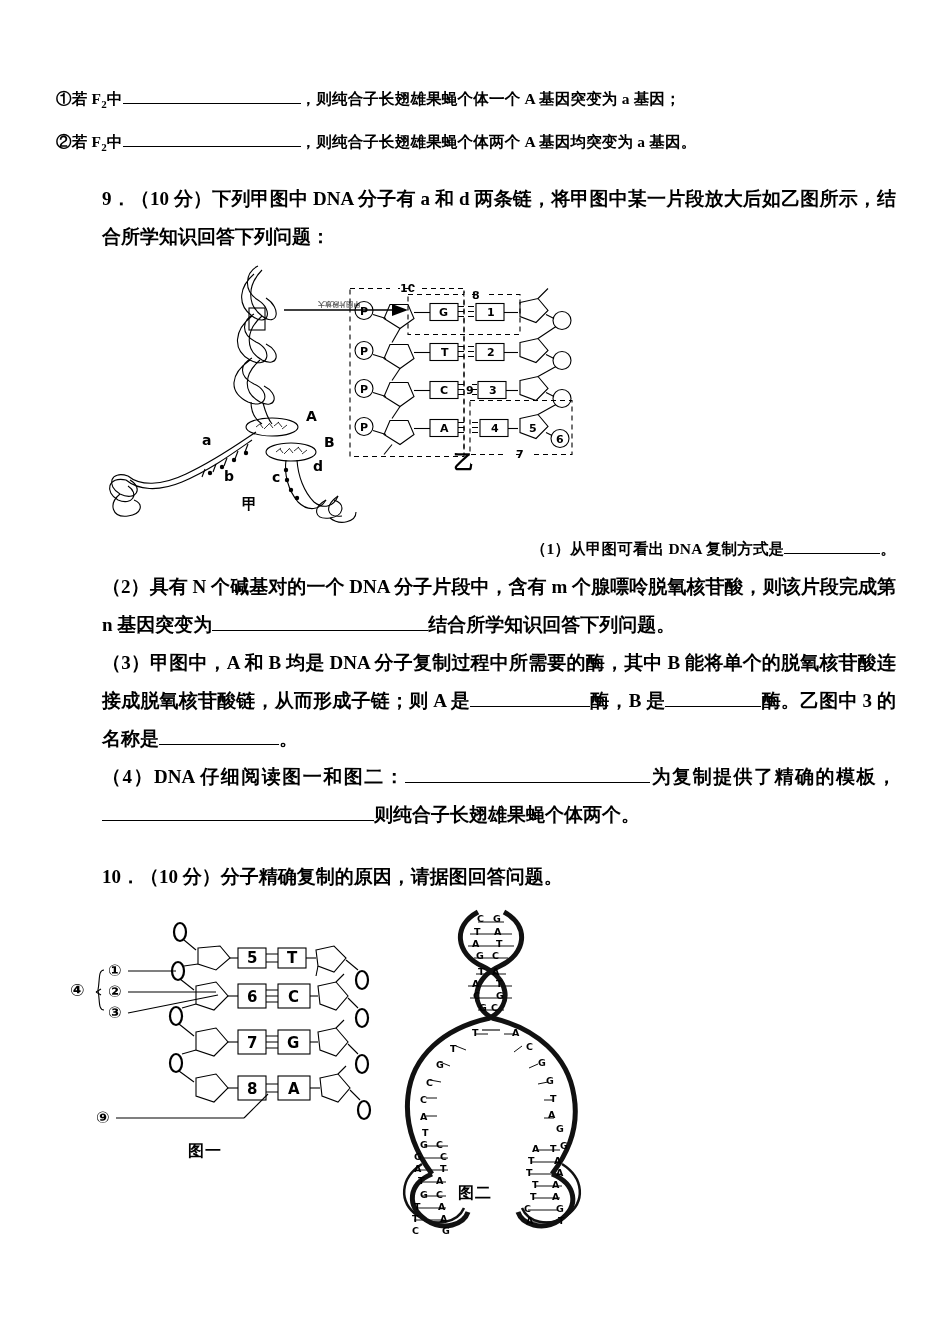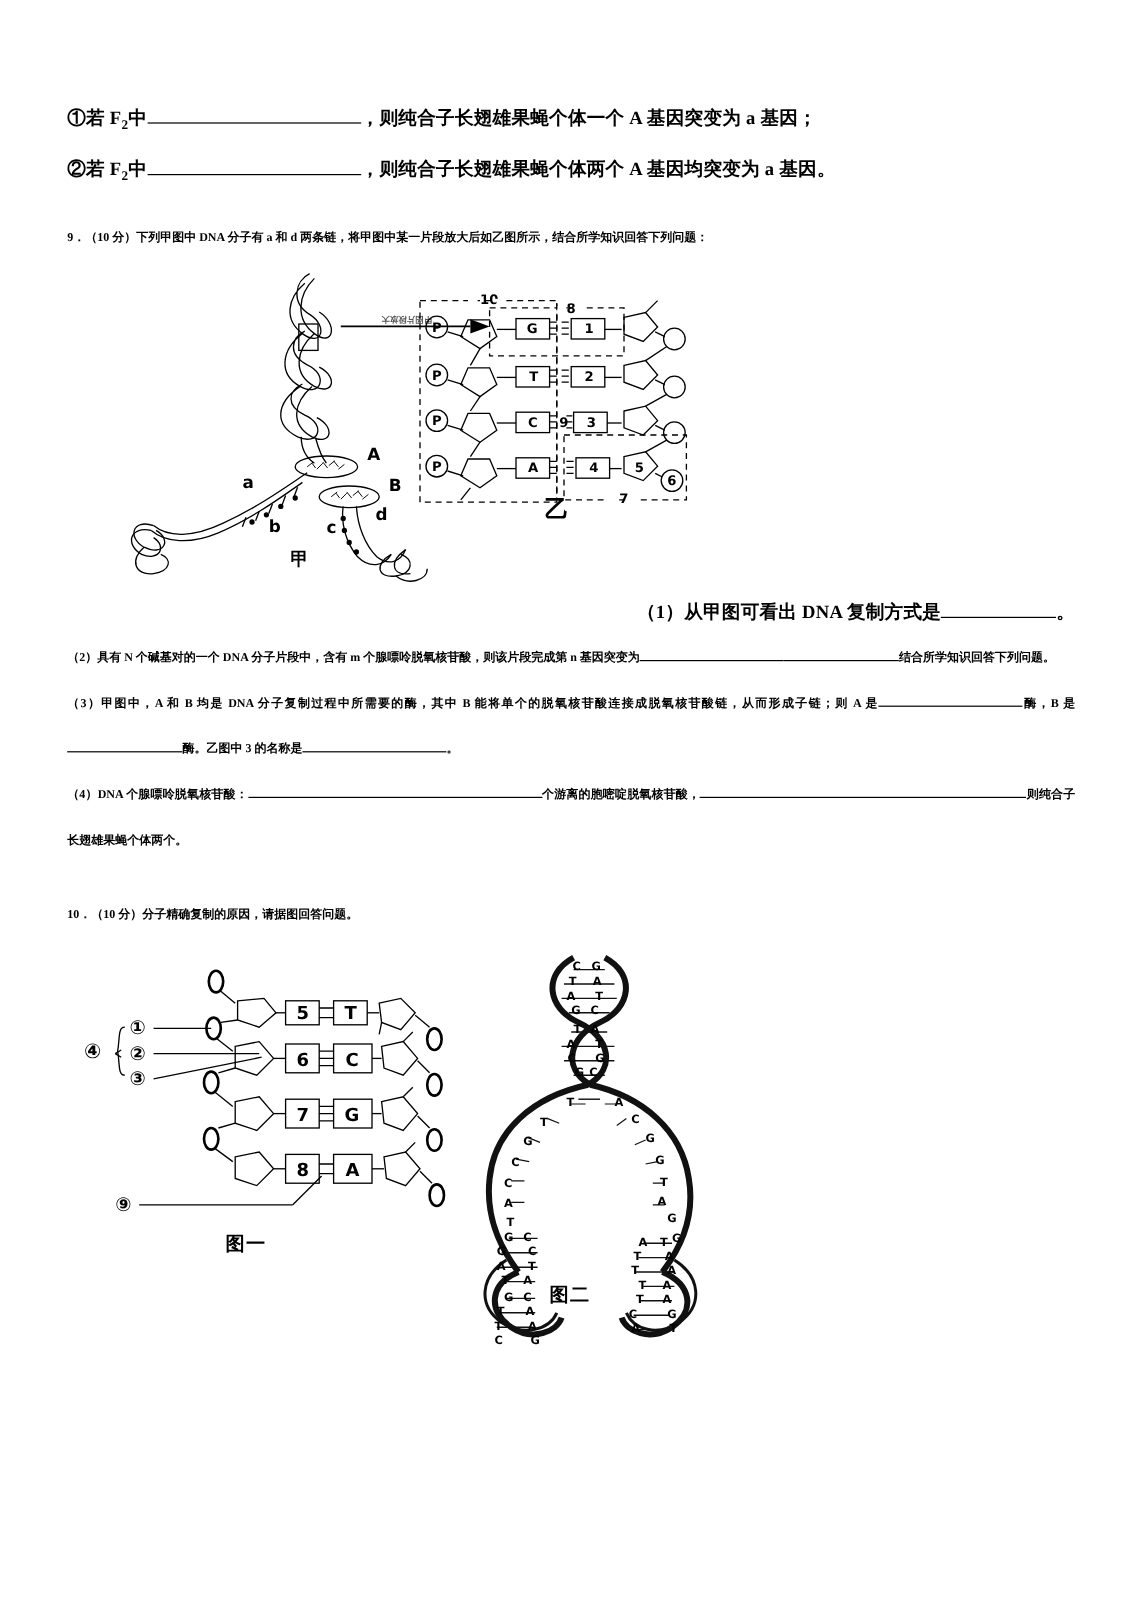--- a/index.html
+++ b/index.html
@@ -31,24 +31,25 @@
 
   
   .qline {
     font-size: 15.5px;
     line-height: 38px;
     font-weight: bold;
     letter-spacing: 0.2px;
     white-space: nowrap;
   }
   .qpara {
-    font-size: 10px;
+    font-size: 19px;
     line-height: 38px;
     font-weight: bold;
     text-align: justify;
+    margin-left: 46px;
   }
   .blank {
     display: inline-block;
     border-bottom: 1px solid #000;
     vertical-align: baseline;
     height: 14px;
   }
   .b-xs  { width: 72px; }
   .b-sm  { width: 96px; }
   .b-md  { width: 120px; }
@@ -351,21 +352,21 @@
 
     <div class="qpara">
       <span>（2）</span><span>具有 N 个碱基对的一个 DNA 分子片段中，含有 m 个腺嘌呤脱氧核苷酸，则该片段完成第 n 基因突变为</span><span class="blank b-md"></span><span class="blank b-sm"></span><span>结合所学知识回答下列问题。</span>
     </div>
 
     <div class="qpara">
       <span>（3）</span><span>甲图中，A 和 B 均是 DNA 分子复制过程中所需要的酶，其中 B 能将单个的脱氧核苷酸连接成脱氧核苷酸链，从而形成子链；则 A 是</span><span class="blank b-md"></span><span>酶，B 是</span><span class="blank b-sm"></span><span>酶。乙图中 3 的名称是</span><span class="blank b-md"></span><span>。</span>
     </div>
 
     <div class="qpara">
-      <span>（4）</span><span>DNA 个腺嘌呤脱氧核苷酸：</span><span class="blank b-xxl"></span><span>个游离的胞嘧啶脱氧核苷酸，</span><span class="blank b-lg"></span><span class="blank b-md"></span><span>则纯合子长翅雄果蝇个体两个。</span>
+      <span>（4）</span><span>DNA 仔细阅读图一和图二：</span><span class="blank b-xxl"></span><span>为复制提供了精确的模板，</span><span class="blank b-lg"></span><span class="blank b-md"></span><span>则纯合子长翅雄果蝇个体两个。</span>
     </div>
 
     <div class="qpara" style="margin-top:24px;">
       <span>10．</span><span>（10 分）</span><span>分子精确复制的原因，请据图回答问题。</span>
     </div>
 
     <div class="fig10">
 
       <svg class="fig-one" viewBox="0 0 330 300">
 

